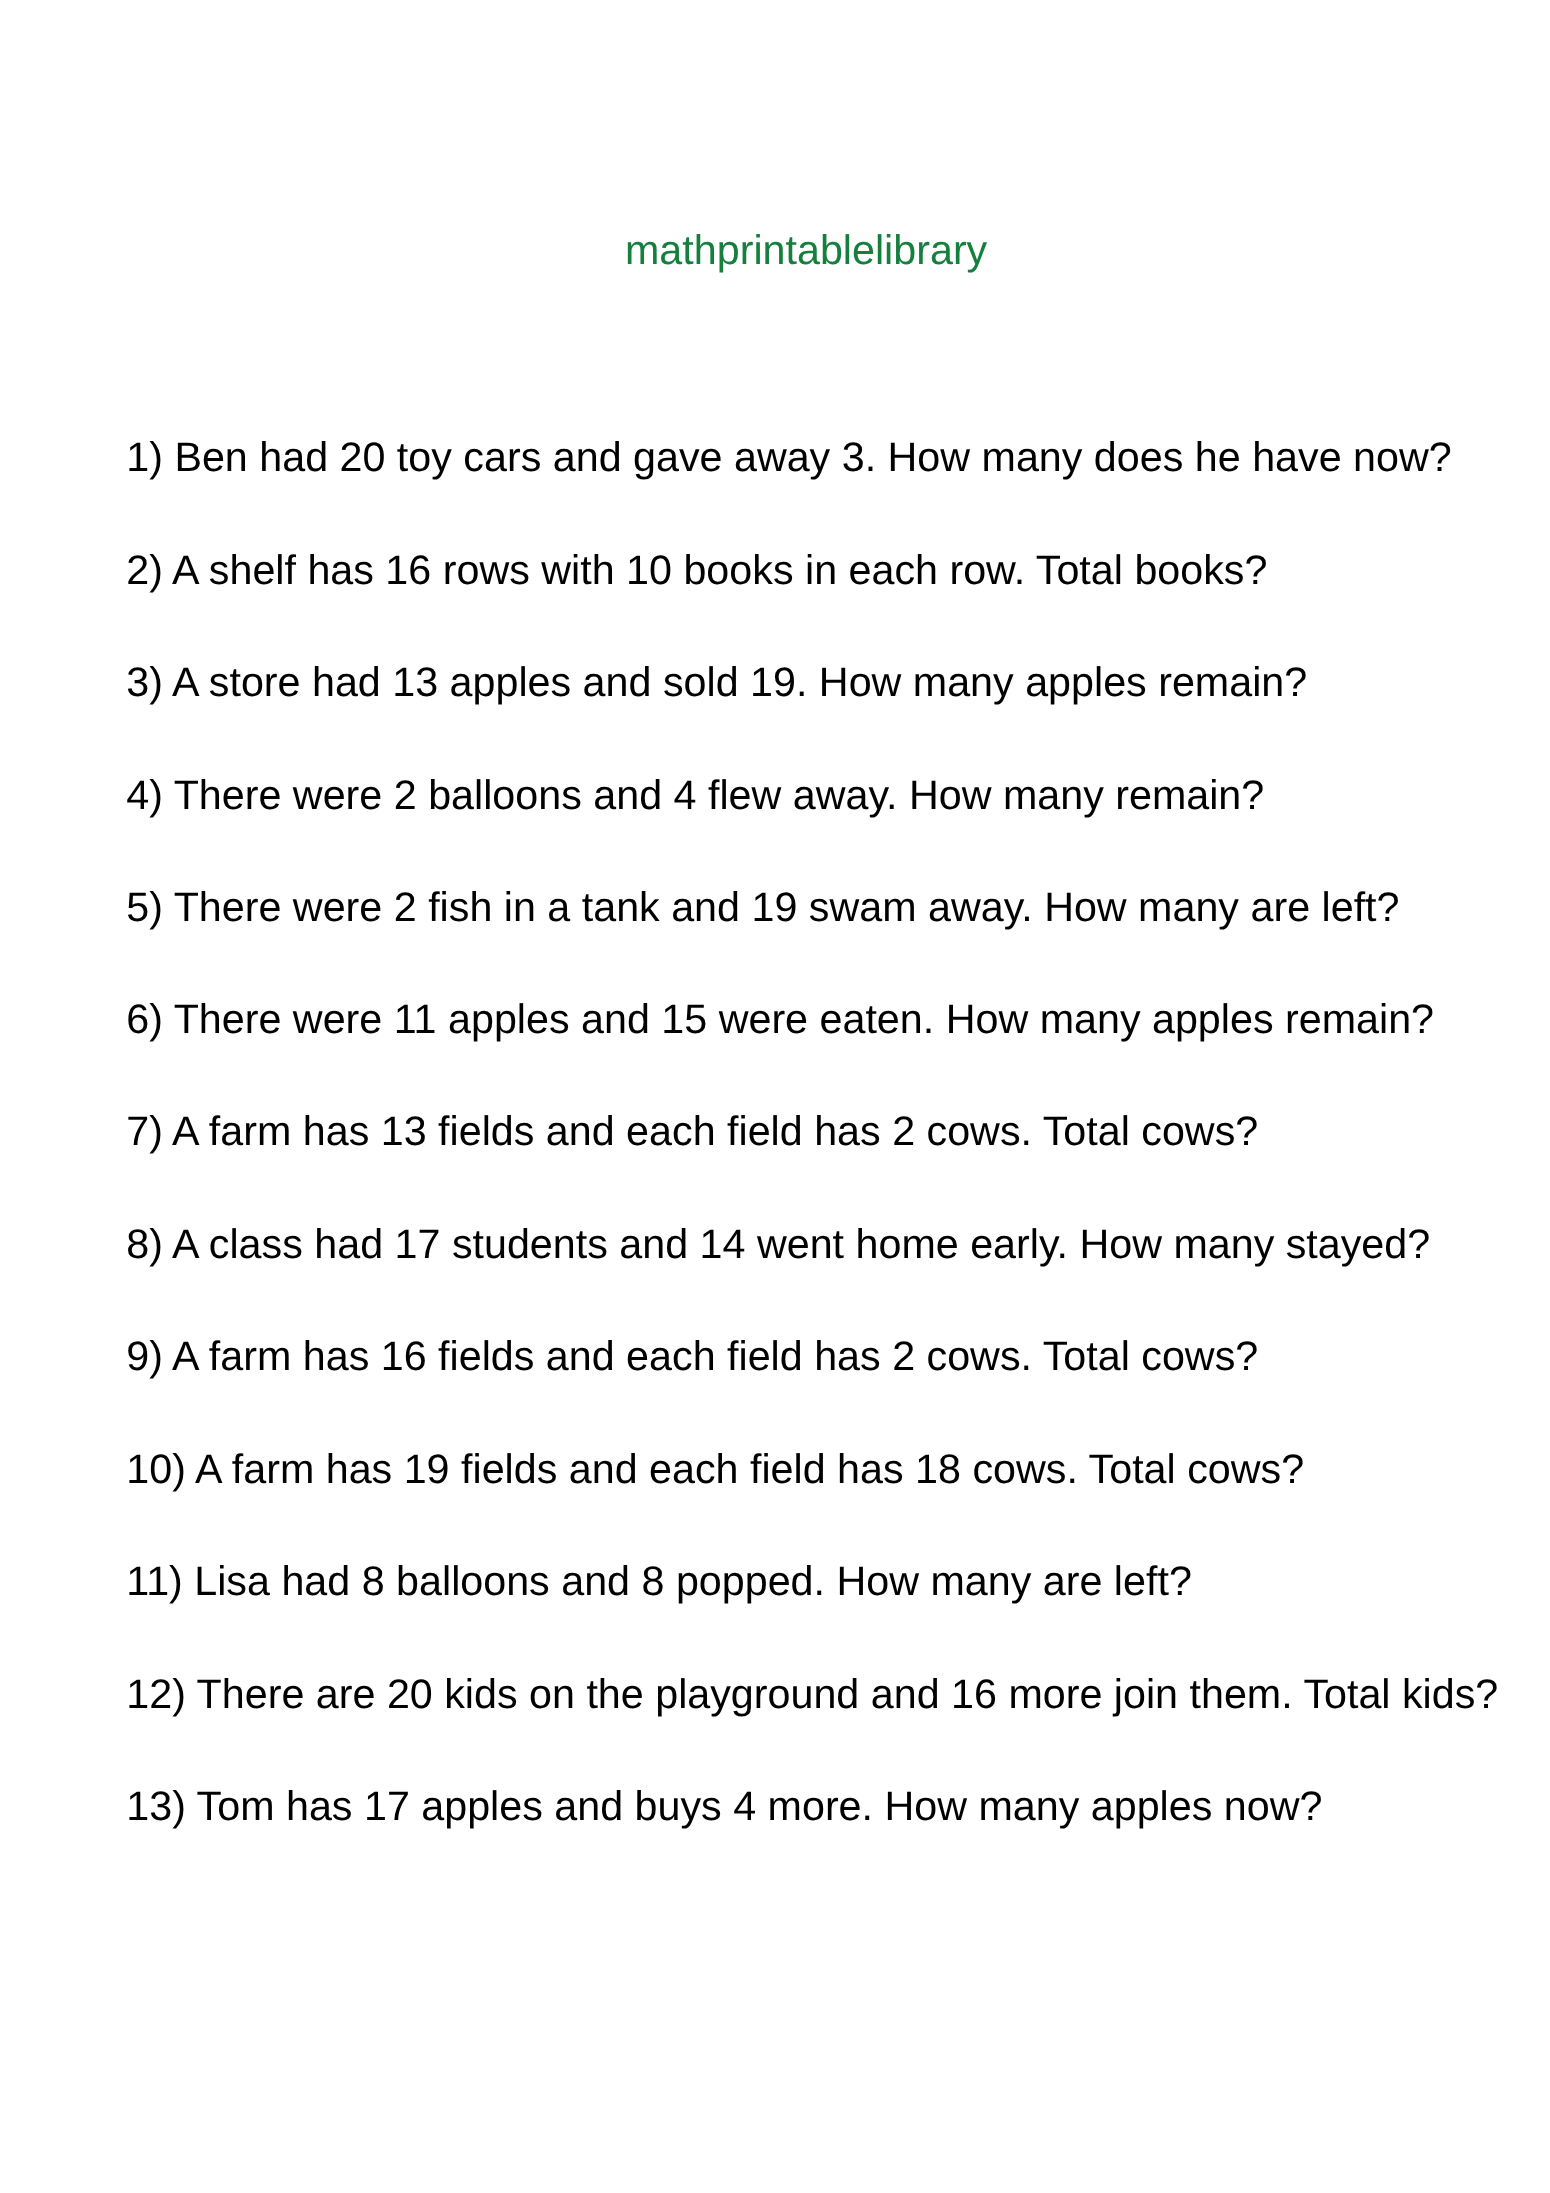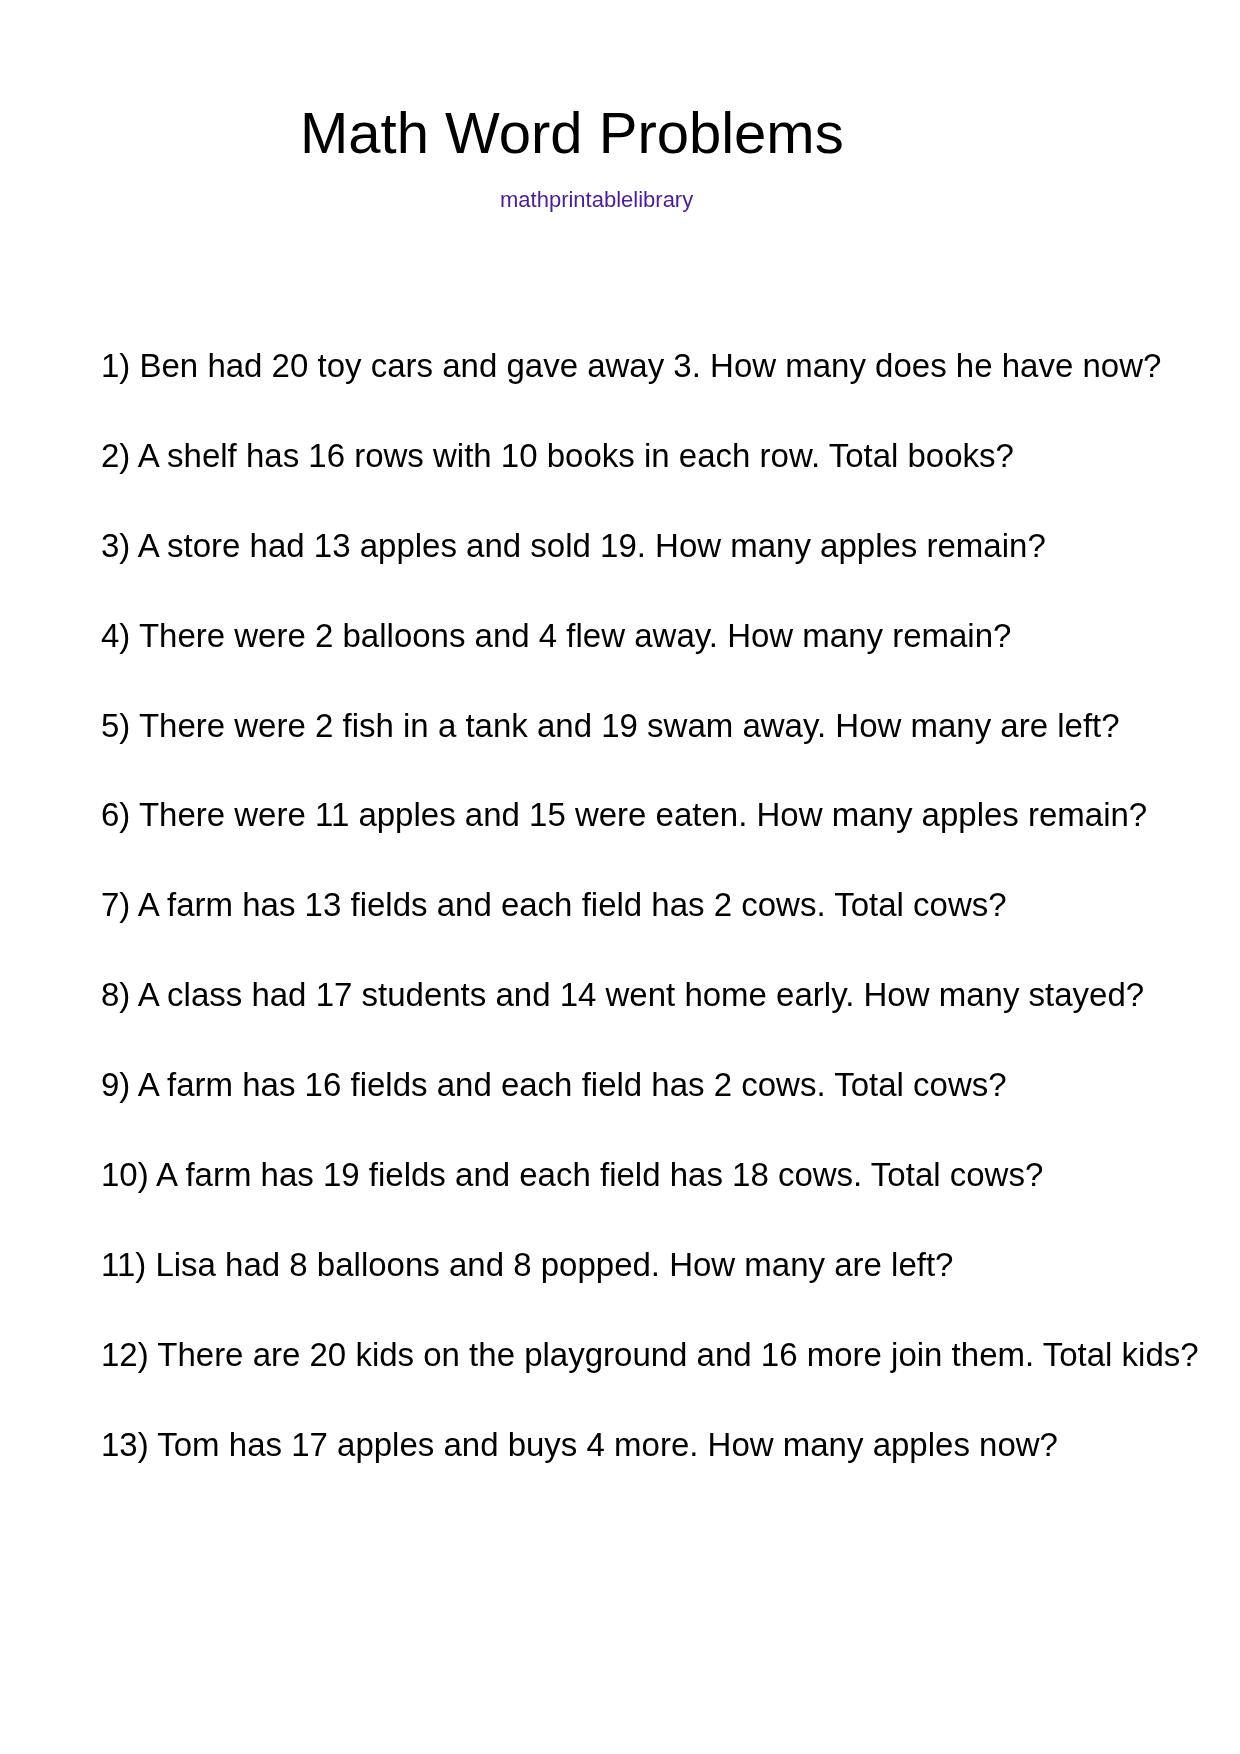--- a/index.html
+++ b/index.html
@@ -31,24 +31,24 @@
       line-height: 70px;
       white-space: nowrap;
       color: #000000;
       margin: 0;
       font-weight: normal;
     }
     .subtitle {
       position: absolute;
       left: 500px;
       top: 180px;
-      font-size: 22px;
+      font-size: 33px;
       line-height: 40px;
       white-space: nowrap;
-      color: #4c1d95;
+      color: #15803d;
     }
     .problems {
       position: absolute;
       left: 101px;
       top: 346px;
       width: 1200px;
       margin: 0;
       padding: 0;
       list-style: none;
     }
@@ -57,21 +57,20 @@
       line-height: 40px;
       height: 40px;
       margin-bottom: 49.9px;
       white-space: nowrap;
     }
   </style>
 </head>
 <body>
 
 <div class="page">
-  <h1 class="title">Math Word Problems</h1>
   <div class="subtitle">mathprintablelibrary</div>
 
   <ul class="problems">
     <li class="problem">1) Ben had 20 toy cars and gave away 3. How many does he have now?</li>
     <li class="problem">2) A shelf has 16 rows with 10 books in each row. Total books?</li>
     <li class="problem">3) A store had 13 apples and sold 19. How many apples remain?</li>
     <li class="problem">4) There were 2 balloons and 4 flew away. How many remain?</li>
     <li class="problem">5) There were 2 fish in a tank and 19 swam away. How many are left?</li>
     <li class="problem">6) There were 11 apples and 15 were eaten. How many apples remain?</li>
     <li class="problem">7) A farm has 13 fields and each field has 2 cows. Total cows?</li>

